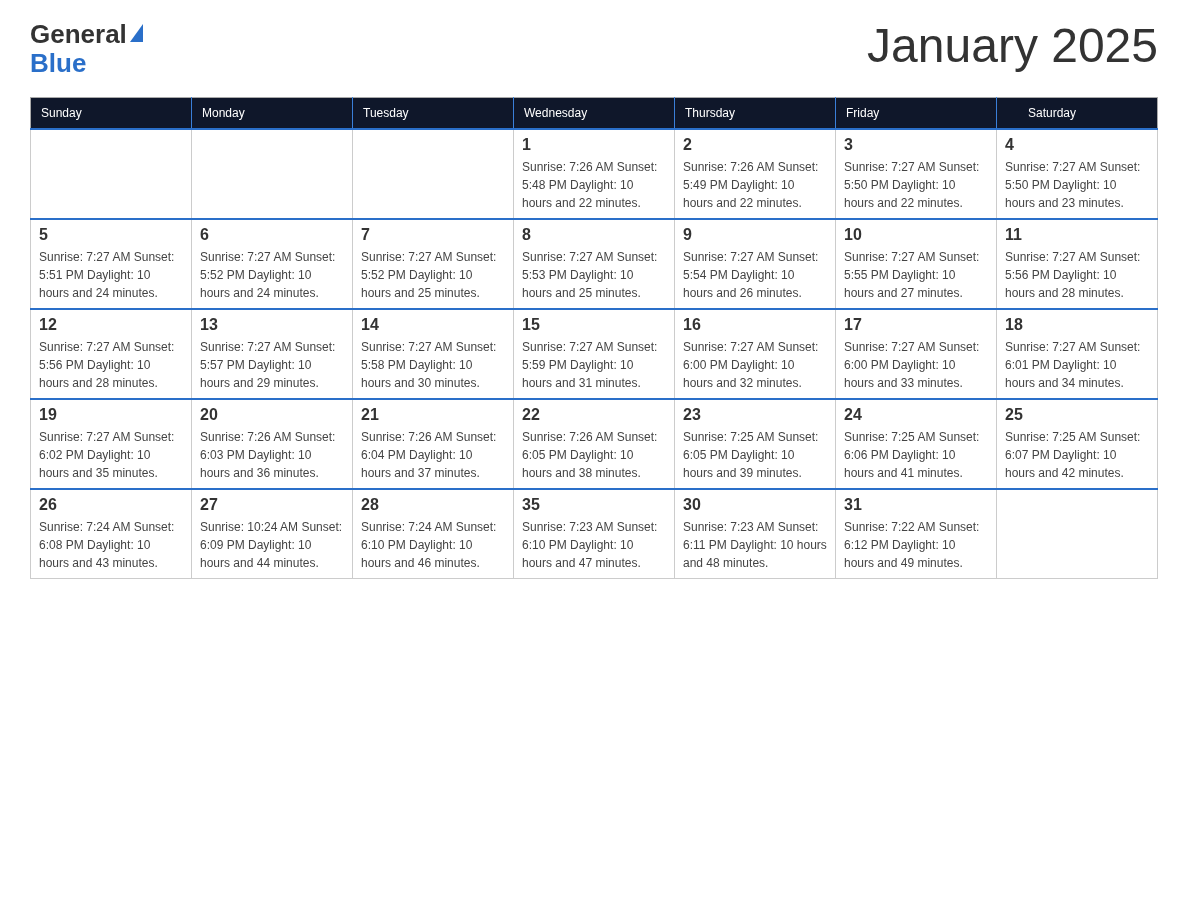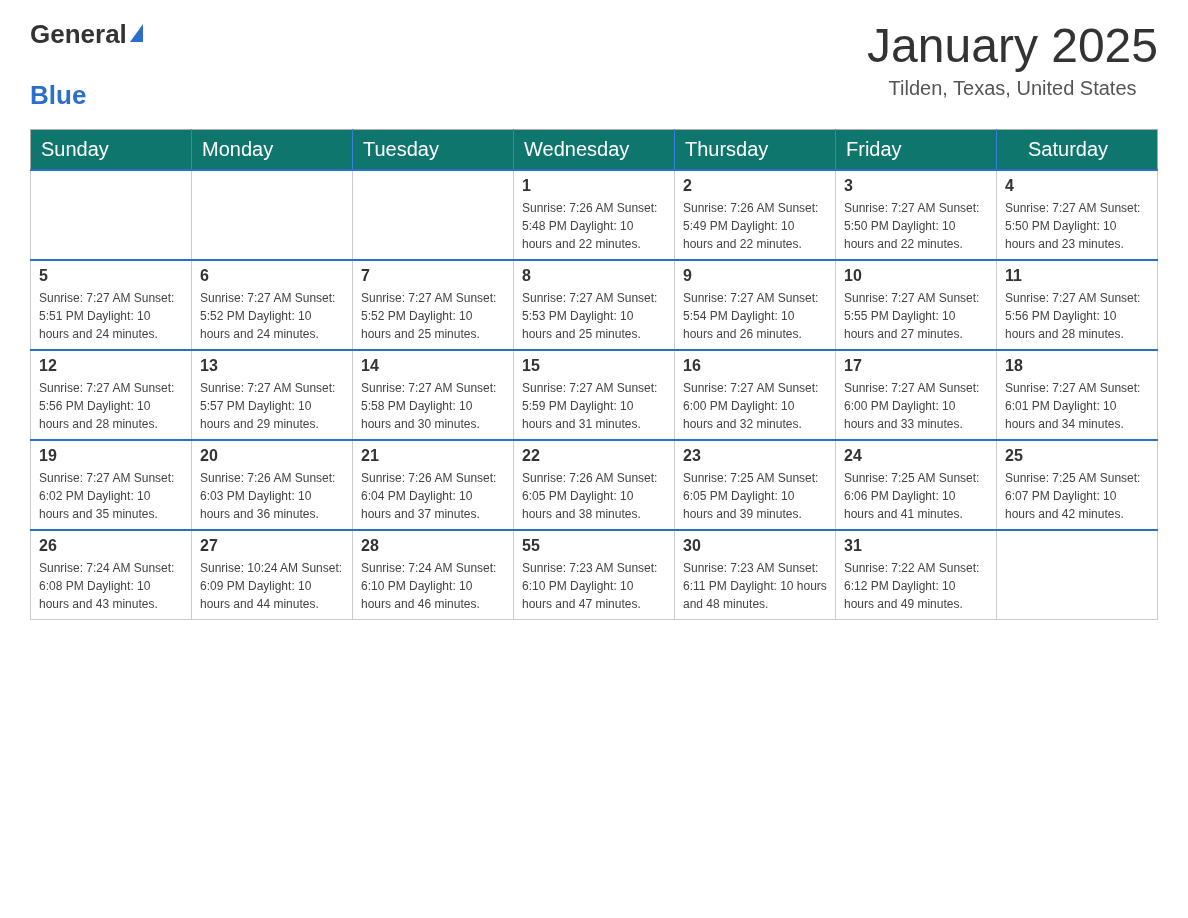--- a/index.html
+++ b/index.html
@@ -15,21 +15,20 @@
       justify-content: space-between;
       align-items: flex-start;
       margin-bottom: 20px;
     }
     .logo {
       display: flex;
       flex-direction: column;
       font-size: 22px;
       font-weight: bold;
       line-height: 1.1;
-      gap: 32px;
     }
     .logo-line {
       display: flex;
       align-items: center;
     }
     .title-section {
       text-align: center;
     }
     .month-title {
       font-size: 48px;
@@ -41,25 +40,25 @@
       font-size: 20px;
       color: #555;
       margin-top: 4px;
     }
     .calendar {
       width: 100%;
       border-collapse: collapse;
       border: 1px solid #aaa;
     }
     .calendar th {
-      background-color: #0f766e;
+      background-color: #0f172a;
       color: #fff;
       padding: 8px 10px;
       text-align: left;
-      font-size: 20px;
+      font-size: 12px;
       font-weight: normal;
       border-right: 1px solid #3a7fd9;
     }
     .calendar th:last-child {
       border-right: none;
       padding-left: 31px;
     }
     .calendar td {
       border: 1px solid #ccc;
       vertical-align: top;
@@ -96,21 +95,20 @@
     <div class="logo-line">
       <span style="color:#333;font-size:26px;font-weight:bold;">General</span>
       <span style="display:inline-block;width:0;height:0;border-left:13px solid transparent;border-bottom:18px solid #2a6fc9;margin-left:3px;margin-bottom:2px;"></span>
     </div>
     <div>
       <span style="color:#2a6fc9;font-size:26px;font-weight:bold;">Blue</span>
     </div>
   </div>
   <div class="title-section">
     <div class="month-title">January 2025</div>
-    <div class="location">Tilden, Texas, United States</div>
   </div>
 </div>
 
 <table class="calendar">
   <thead>
     <tr>
     <th>Sunday</th>
         <th>Monday</th>
         <th>Tuesday</th>
         <th>Wednesday</th>
@@ -322,21 +320,21 @@
 and 44 minutes.</div>
         </td>
         <td>
           <div class="day-number">28</div>
           <div class="day-info">Sunrise: 7:24 AM
 Sunset: 6:10 PM
 Daylight: 10 hours
 and 46 minutes.</div>
         </td>
         <td>
-          <div class="day-number">55</div>
+          <div class="day-number">35</div>
           <div class="day-info">Sunrise: 7:23 AM
 Sunset: 6:10 PM
 Daylight: 10 hours
 and 47 minutes.</div>
         </td>
         <td>
           <div class="day-number">30</div>
           <div class="day-info">Sunrise: 7:23 AM
 Sunset: 6:11 PM
 Daylight: 10 hours

